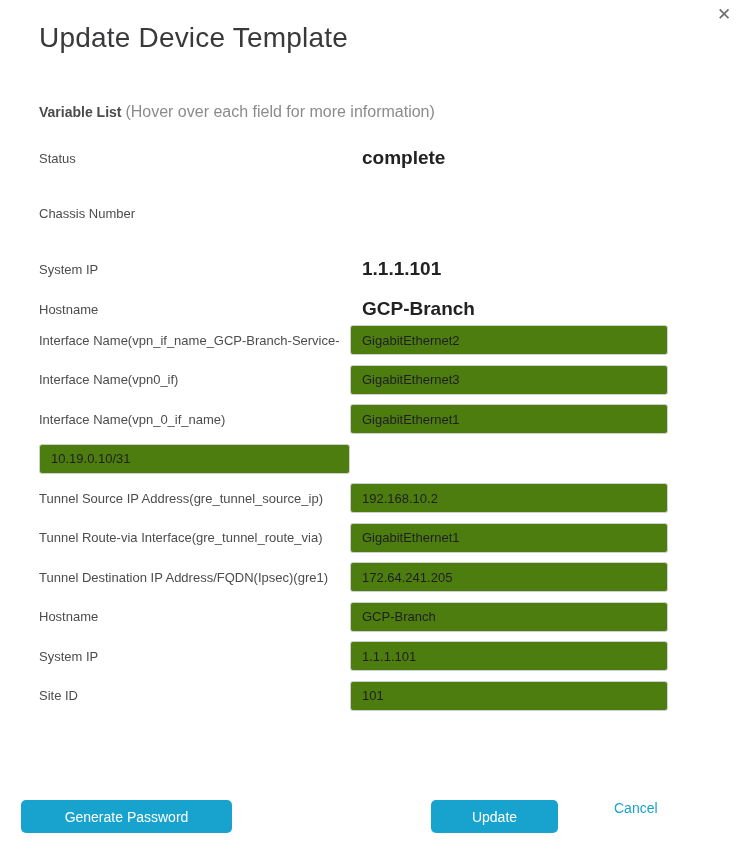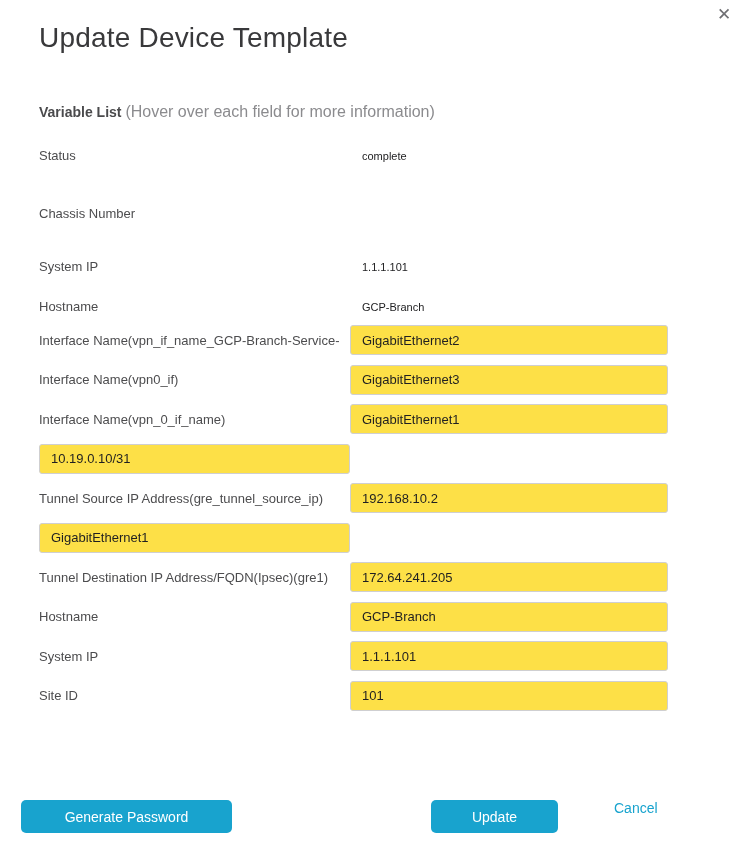--- a/index.html
+++ b/index.html
@@ -40,40 +40,41 @@
   .section-heading .heading-strong { font-weight: bold; color: #4a4a4c; }
   .section-heading .heading-hint { font-weight: normal; color: #8b8b8e; font-size: 16px; }
   .rows { margin-top: 26px; }
   .row {
     display: grid;
     grid-template-columns: 311px 1fr;
     align-items: center;
   }
   .row-static { height: 17px; }
   .row-static .field-value {
-    font-size: 11px;
+    font-size: 19px;
     color: #222224;
     padding-left: 12px;
+    font-weight: bold;
   }
   .mb-status   { margin-bottom: 41px; }
   .mb-chassis  { margin-bottom: 36px; }
   .mb-sysip    { margin-bottom: 23px; }
   .mb-hostname { margin-bottom: 10px; }
   .row-input { height: 30px; margin-bottom: 9.5px; }
   .field-label {
     font-size: 13px;
     color: #4c4c4e;
     white-space: nowrap;
     overflow: hidden;
   }
   .field-input {
     width: 100%; height: 30px;
     border: 1px solid #cfcfd1;
     border-radius: 3px;
-    background: #fde047;
+    background: #4d7c0f;
     font-family: "Liberation Sans", sans-serif;
     font-size: 13px;
     color: #1f1f21;
     padding: 8px 11px;
     outline: none;
   }
   .footer { position: absolute; left: 0; top: 800px; width: 752px; height: 34px; }
   .btn {
     position: absolute;
     height: 33px;
@@ -150,20 +151,21 @@
     <div class="row row-input">
       <input class="field-input" type="text" value="10.19.0.10/31" style="">
     </div>
 
     <div class="row row-input">
       <div class="field-label">Tunnel Source IP Address(gre_tunnel_source_ip)</div>
       <input class="field-input" type="text" value="192.168.10.2" style="">
     </div>
 
     <div class="row row-input">
+      <div class="field-label">Tunnel Route-via Interface(gre_tunnel_route_via)</div>
       <input class="field-input" type="text" value="GigabitEthernet1" style="">
     </div>
 
     <div class="row row-input">
       <div class="field-label">Tunnel Destination IP Address/FQDN(Ipsec)(gre1)</div>
       <input class="field-input" type="text" value="172.64.241.205" style="">
     </div>
 
 
     <div class="row row-input">

